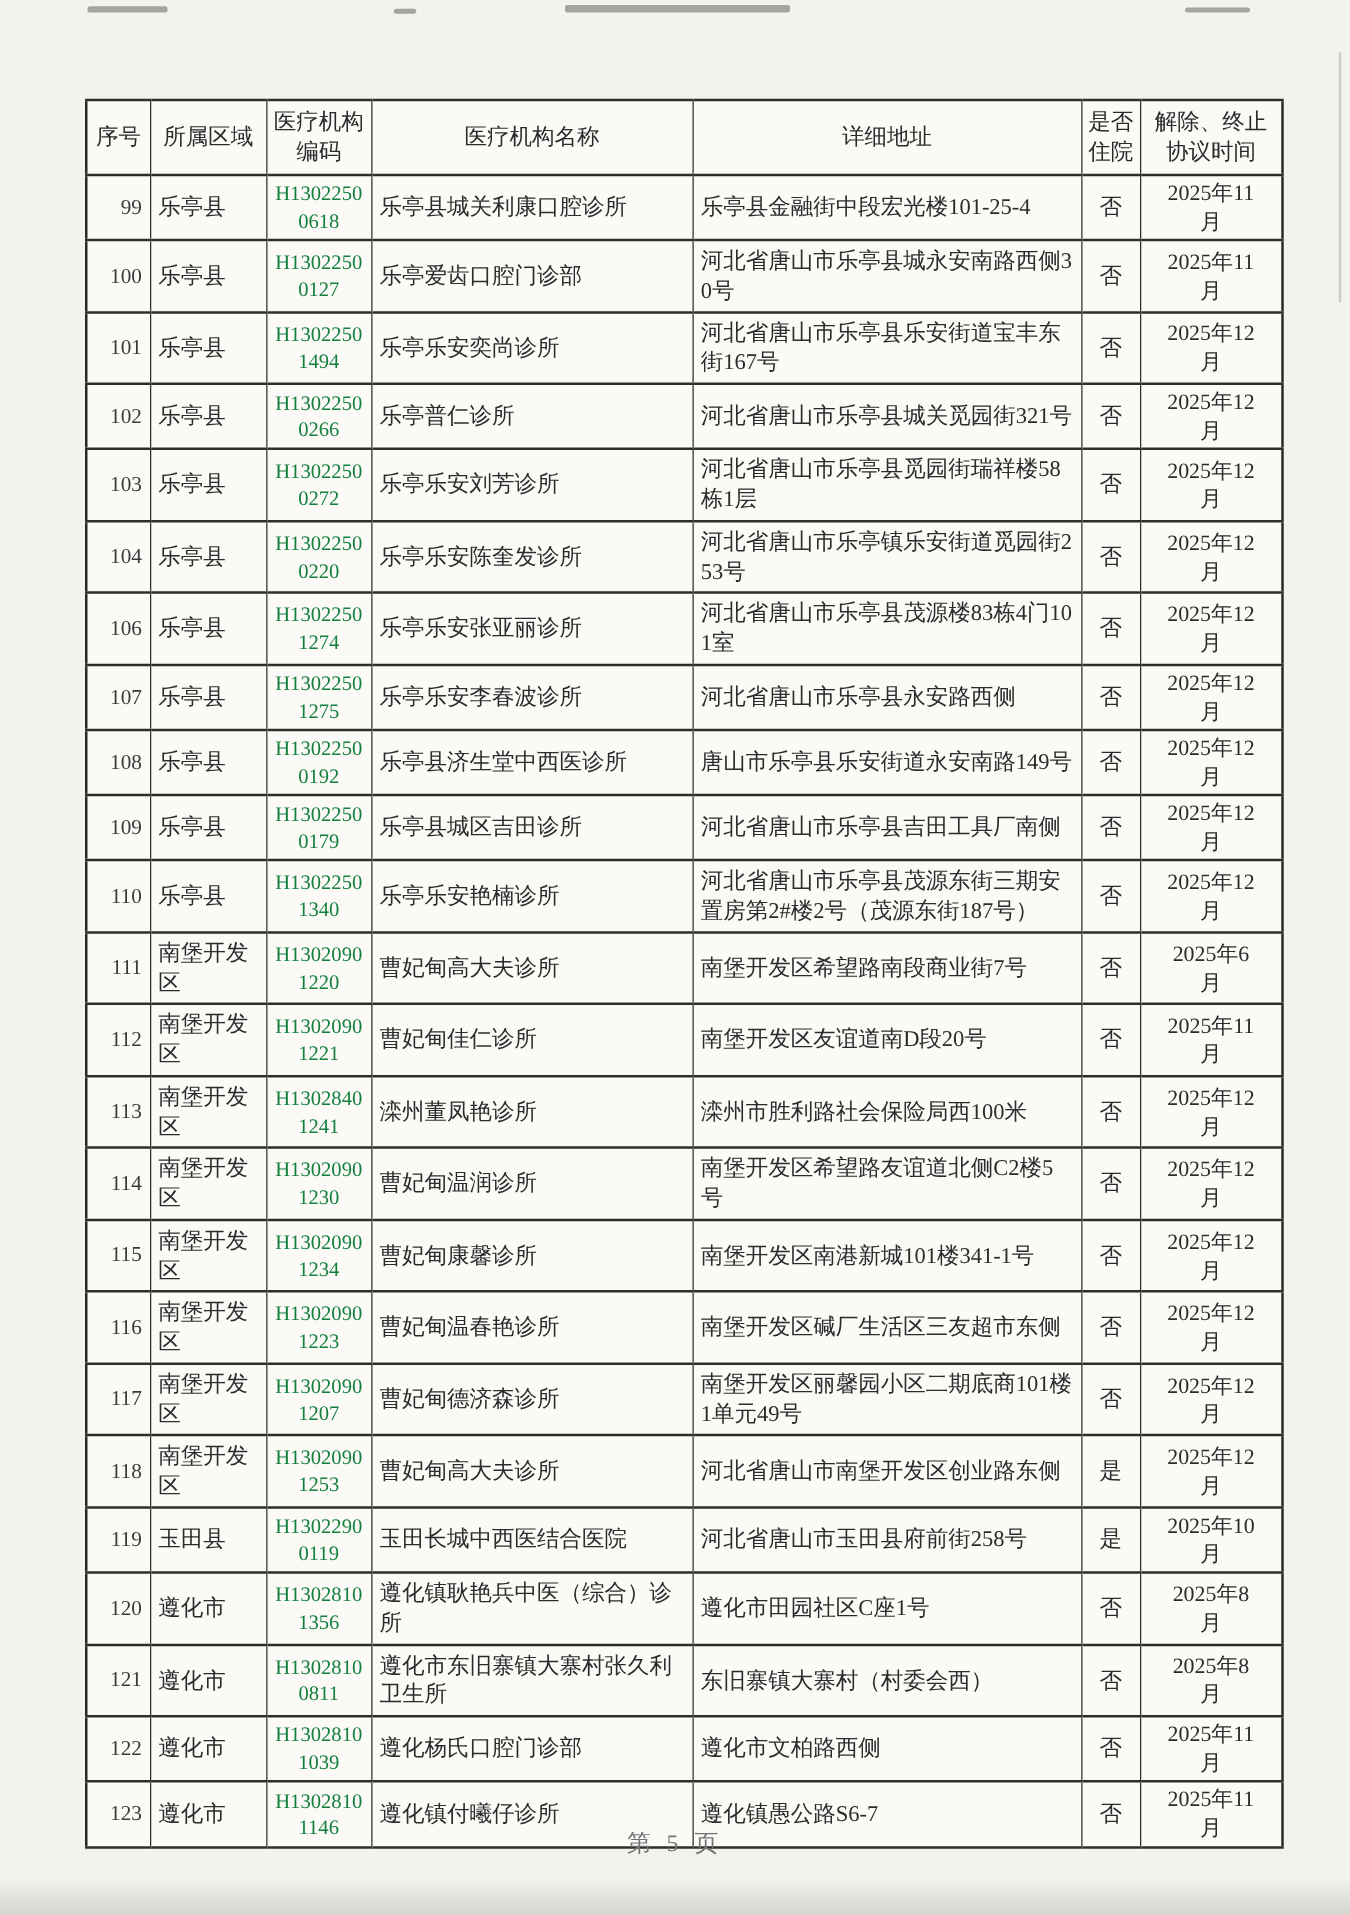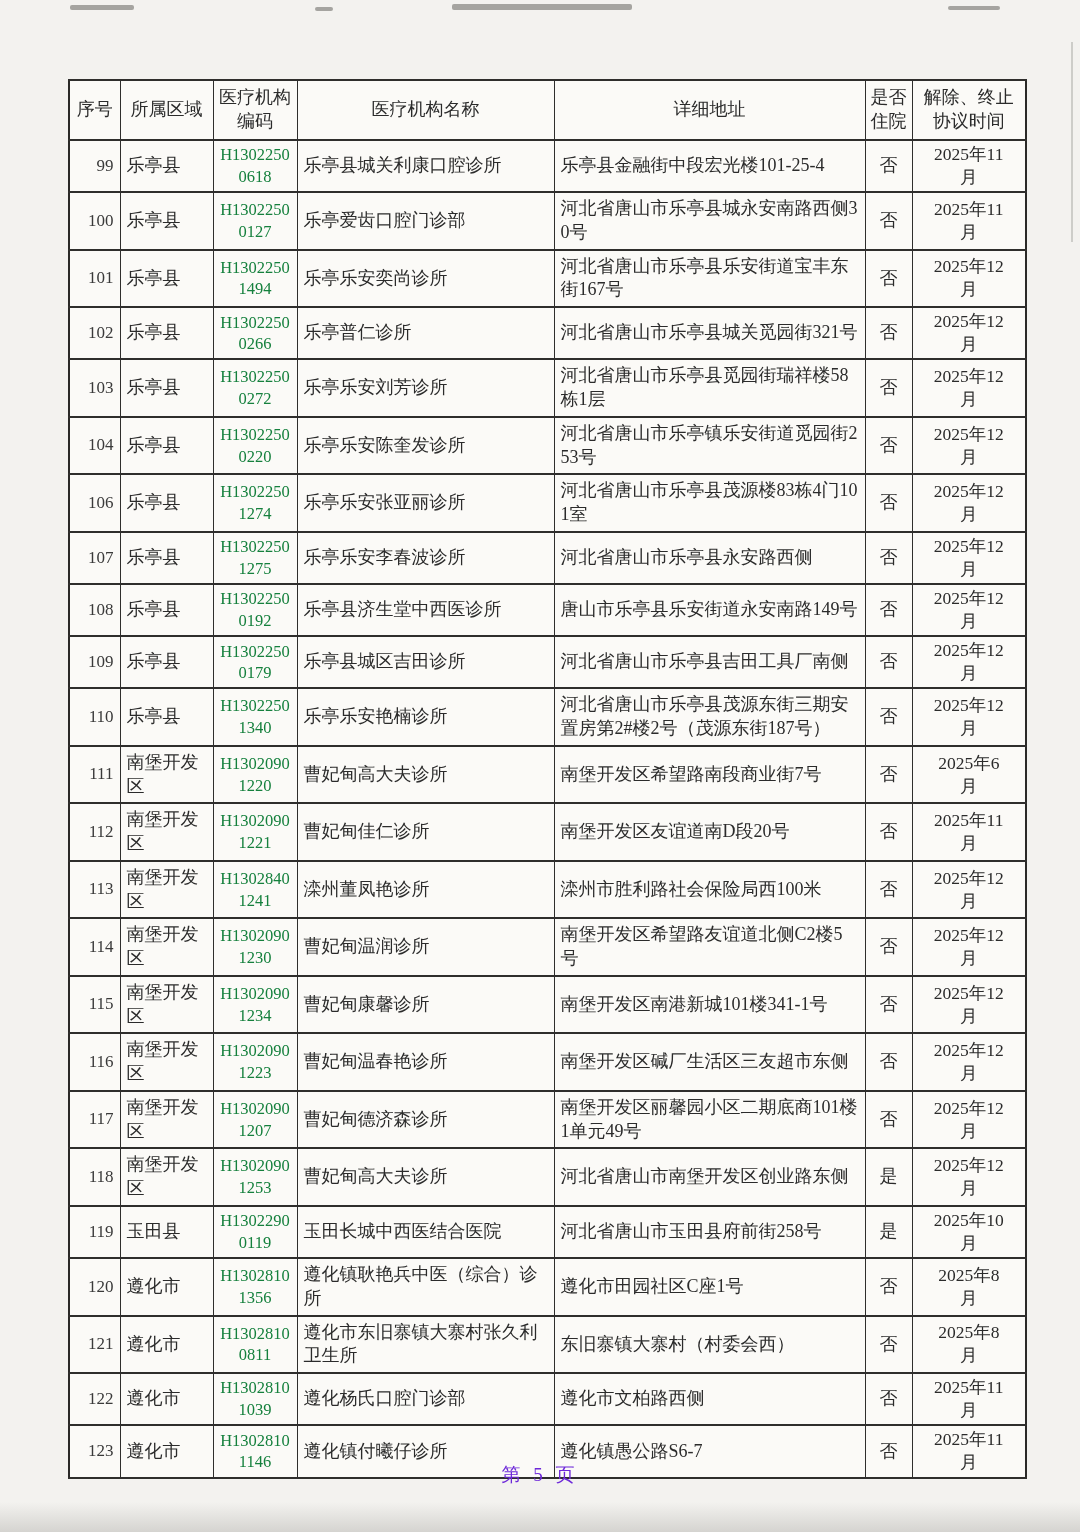--- a/index.html
+++ b/index.html
@@ -47,21 +47,21 @@
   td.col-no       { text-align:right; font-size:17px; color:#3a3a3a; }
   td.col-region   { text-align:left; }
   td.col-code     { text-align:center; font-size:16.5px; white-space:pre-line; color:#15803d; padding:2px 3px; }
   td.col-name     { text-align:left; }
   td.col-address  { text-align:left; }
   td.col-inpatient{ text-align:center; }
   td.col-end_time { text-align:center; font-size:17.5px; padding:2px 19px; }
 
   .footer {
     position:absolute; left:0; top:1462px; width:1080px;
-    text-align:center; font-size:19px; letter-spacing:4px; color:#6d28d9;
+    text-align:center; font-size:19px; letter-spacing:4px; color:#737373;
   }
 </style>
 </head>
 <body>
 
 <div class="smudge" style="left:70px;  top:5px;  width:64px;  height:5px;"></div>
 <div class="smudge" style="left:315px; top:7px;  width:18px;  height:4px;"></div>
 <div class="smudge" style="left:452px; top:4px;  width:180px; height:6px;"></div>
 <div class="smudge" style="left:948px; top:6px;  width:52px;  height:4px;"></div>
 <div class="edge-line" style="left:1071px; top:42px; width:2px; height:200px;"></div>

